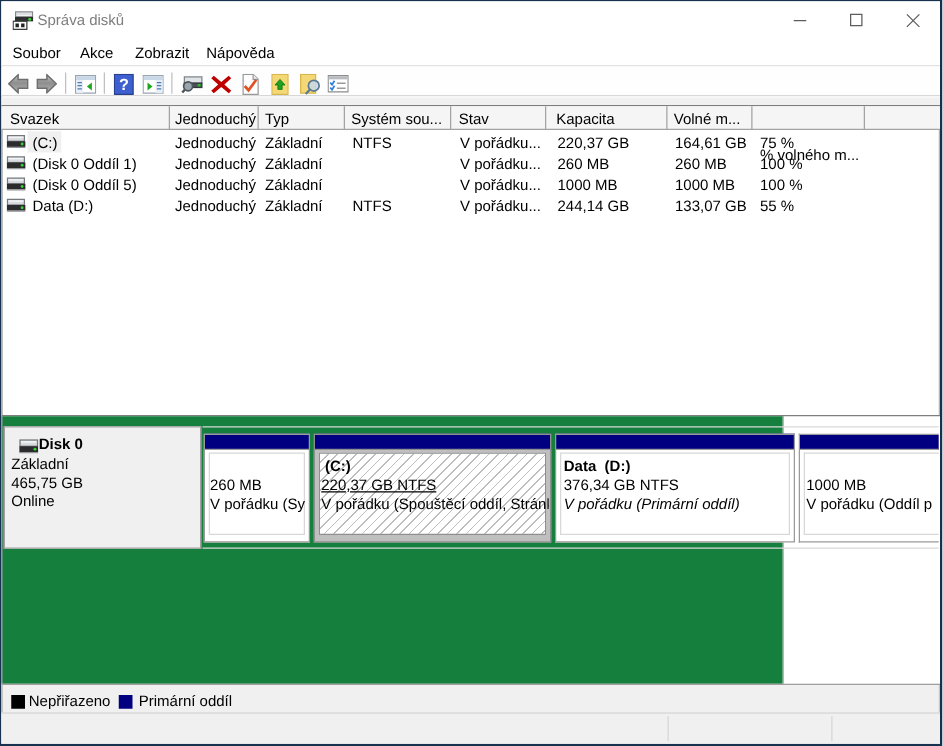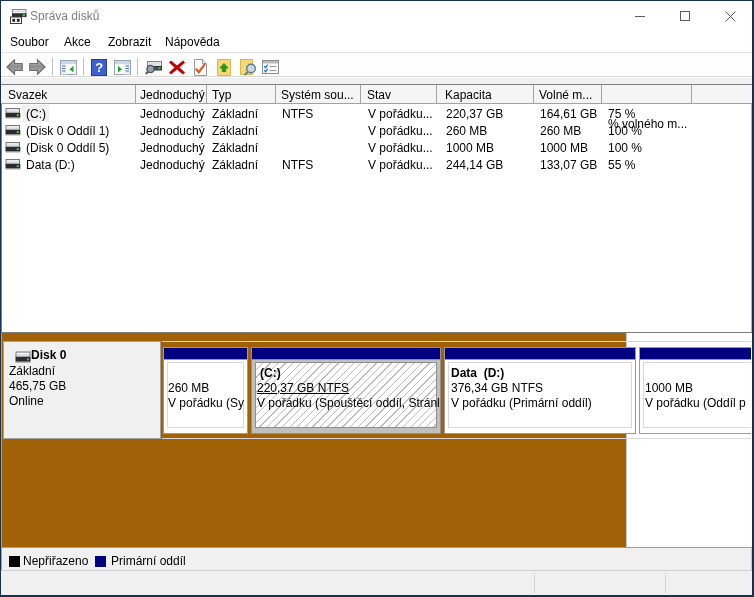--- a/index.html
+++ b/index.html
@@ -215,21 +215,21 @@
     <div class="a txt" style="left:25px;top:73px;">Data (D:)</div>
     <div class="a txt" style="left:139px;top:73px;">Jednoduchý</div>
     <div class="a txt" style="left:211px;top:73px;">Základní</div>
     <div class="a txt" style="left:281px;top:73px;">NTFS</div>
     <div class="a txt" style="left:367px;top:73px;">V pořádku...</div>
     <div class="a txt" style="left:445px;top:73px;text-align:center;">244,14 GB</div>
     <div class="a txt" style="left:539px;top:73px;">133,07 GB</div>
     <div class="a txt" style="left:607px;top:73px;">55 %</div>
   </div>
 
-  <div class="a" style="left:0;top:332px;width:626px;height:215px;background:#a16207;box-shadow:inset 1px 0 0 #9aa0a6, inset -1px 0 0 #c8c8c8;">
+  <div class="a" style="left:0;top:332px;width:626px;height:215px;background:#15803d;box-shadow:inset 1px 0 0 #9aa0a6, inset -1px 0 0 #c8c8c8;">
 
     <div class="a" style="left:2px;top:8px;width:158px;height:98px;background:#f0f0f0;border:1px solid #a0a0a0;">
       <svg class="a" style="left:11px;top:9px;" width="16" height="13" viewBox="0 0 16 13">
         <rect x="1" y="1" width="14" height="5" fill="#d9dcdf" stroke="#74797e" stroke-width="1"></rect>
         <rect x="1.8" y="1.9" width="12.4" height="1.3" fill="#f2f3f4"></rect>
         <rect x="0.5" y="6" width="15" height="4.7" fill="#2b2b2b"></rect>
         <rect x="0.5" y="10.7" width="15" height="0.9" fill="#8d9094"></rect>
         <circle cx="13" cy="8.3" r="1.15" fill="#35d435"></circle>
       </svg>
       <div class="a txt" style="left:27px;top:6px;font-weight:bold;">Disk 0</div>
@@ -255,21 +255,21 @@
       <div class="a txt" style="left:8px;top:18px;font-weight:bold;">(C:)</div>
       <div class="a txt" style="left:5px;top:33px;text-decoration:underline;">220,37 GB NTFS</div>
       <div class="a txt" style="left:5px;top:48px;overflow:hidden;width:182px;">V pořádku (Spouštěcí oddíl, Stránk</div>
     </div>
 
     <div class="a" style="left:443px;top:14px;width:192px;height:87px;border:1px solid #9a9a9a;background:#fff;">
       <div class="a" style="left:-1px;top:-1px;width:192px;height:13px;background:#000080;border:1px solid #9a9a9a;"></div>
       <div class="a" style="left:3px;top:14px;width:184px;height:66px;border:1px solid #d8d8d8;"></div>
       <div class="a txt" style="left:6px;top:18px;font-weight:bold;">Data&nbsp; (D:)</div>
       <div class="a txt" style="left:6px;top:33px;">376,34 GB NTFS</div>
-      <div class="a txt" style="left:6px;top:48px;">V pořádku (Primární oddíl)</div>
+      <div class="a txt" style="left:6px;top:48px;font-style:italic;">V pořádku (Primární oddíl)</div>
     </div>
 
     <div class="a" style="left:638px;top:14px;width:112px;height:87px;border:1px solid #9a9a9a;border-right:none;background:#fff;overflow:hidden;">
       <div class="a" style="left:-1px;top:-1px;width:113px;height:13px;background:#000080;border:1px solid #9a9a9a;"></div>
       <div class="a" style="left:3px;top:14px;width:110px;height:66px;border:1px solid #d8d8d8;border-right:none;"></div>
       <div class="a txt" style="left:5px;top:33px;">1000 MB</div>
       <div class="a txt" style="left:5px;top:48px;">V pořádku (Oddíl p</div>
     </div>
   </div>
 

